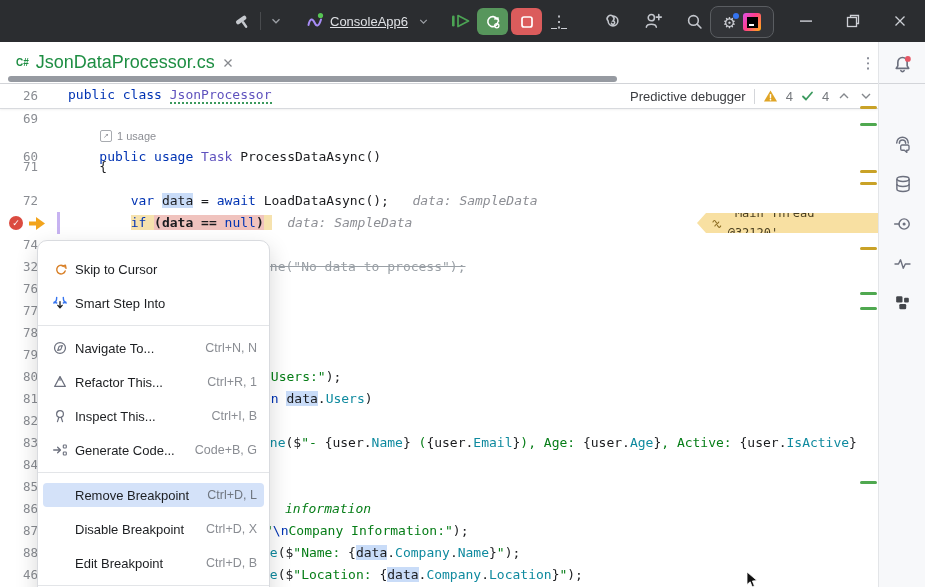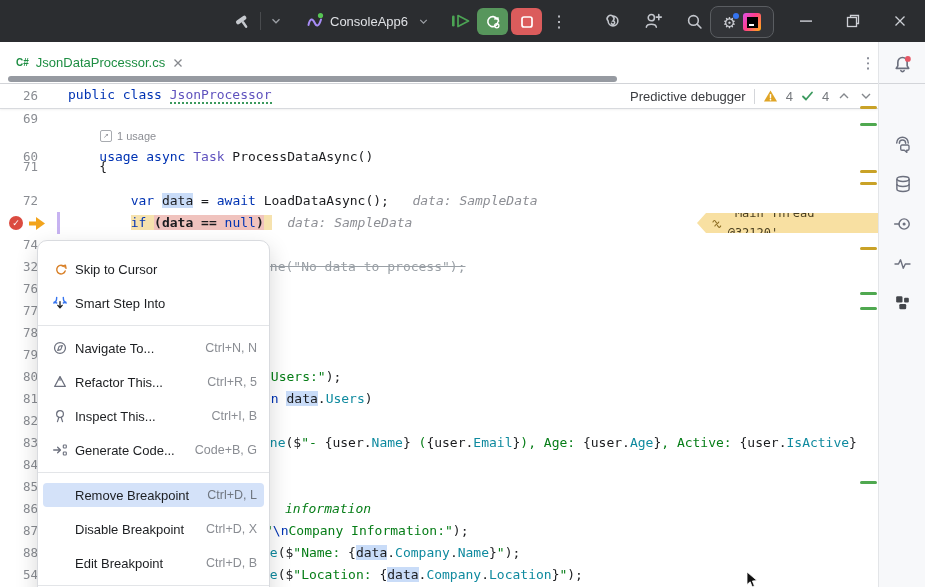--- a/index.html
+++ b/index.html
@@ -1,35 +1,35 @@
 <!DOCTYPE html>
 <html><head>
 <meta charset="utf-8">
 <style>
   html,body{margin:0;padding:0;}
   body{width:925px;height:587px;position:relative;overflow:hidden;background:#fff;
        font-family:"Liberation Sans",sans-serif;-webkit-font-smoothing:antialiased;}
   .abs{position:absolute;}
   
   .titlebar{position:absolute;left:0;top:0;width:925px;height:42px;background:#2b2d30;}
-  .tb-item{position:absolute;top:0;height:42px;display:flex;align-items:center;justify-content:center;color:#ced0d6;}
+  .tb-item{position:absolute;top:0;height:42px;display:flex;align-items:center;justify-content:center;color:#ced0d6;text-decoration:underline;}
   .tb-text{color:#dfe1e5;font-size:13px;}
   .tb-btn{position:absolute;top:8px;height:27px;width:31px;border-radius:6px;display:flex;align-items:center;justify-content:center;}
   .tb-divider{position:absolute;top:12px;width:1px;height:18px;background:#494b4e;}
   .settings-pill{position:absolute;left:710px;top:6px;width:62px;height:30px;border:1px solid #5a5d61;background:#323438;border-radius:8px;display:flex;align-items:center;justify-content:center;gap:7px;}
   .gear-wrap{position:relative;color:#ced0d6;font-size:15px;line-height:1;}
   .gear-dot{position:absolute;right:-3px;top:-2px;width:6px;height:6px;border-radius:50%;background:#3574f0;}
   .rider-logo{width:18px;height:18px;border-radius:3px;background:linear-gradient(125deg,#dd52e8 0%,#ff3d8a 45%,#ffb30f 100%);position:relative;}
   .rider-logo .inner{position:absolute;left:3.5px;top:3.5px;width:11px;height:11px;background:#000;}
   .rider-logo .bar{position:absolute;left:5.5px;bottom:5.5px;width:5px;height:1.6px;background:#fff;}
   
   .tabbar{position:absolute;left:0;top:42px;width:925px;height:41px;background:#ffffff;border-bottom:1px solid #d3d5d9;}
   .tab{position:absolute;left:8px;top:0;height:41px;display:flex;align-items:center;gap:7px;padding:0 8px;}
   .csharp-icon{color:#1e8e43;font-weight:bold;font-size:10px;letter-spacing:0;}
-  .tab-label{color:#1e8e43;font-size:13px;}
+  .tab-label{color:#1e8e43;font-size:18px;}
   .tab-kebab{position:absolute;left:856px;top:0;height:41px;width:24px;display:flex;align-items:center;justify-content:center;color:#6c707e;font-size:15px;}
   .hthumb{position:absolute;left:8px;top:76px;width:609px;height:6px;border-radius:3px;background:#969aa1;}
   
   .sticky{position:absolute;left:0;top:84px;width:878px;height:24px;background:#fff;border-bottom:1px solid #d8dade;box-shadow:0 1px 2px rgba(0,0,0,.06);}
   .lnum{position:absolute;left:0;width:38px;text-align:right;color:#8a8d93;font-family:"DejaVu Sans Mono","Liberation Mono",monospace;font-size:12.5px;}
   .sticky .lnum{top:4px;}
   .sticky-code{position:absolute;left:68px;top:3px;font-family:"DejaVu Sans Mono","Liberation Mono",monospace;font-size:13px;white-space:pre;text-align:right;}
   .predictive{position:absolute;left:630px;top:0;height:24px;display:flex;align-items:center;gap:8px;}
   .pred-label{color:#3a3c40;font-size:13px;}
   .pred-div{width:1px;height:15px;background:#d4d6da;}
@@ -207,21 +207,21 @@
     <span class="lnum">69</span>
   </div>
 
 <div class="usage-row">
   <span class="usage-box">↗</span>
   <span>1 usage</span>
 </div>
 
 <div class="row" style="top:146px">
   <span class="lnum">60</span>
-  <span class="code"><span class="tk-plain">    </span><span class="tk-kw">usage async </span><span class="tk-type">Task</span><span class="tk-plain"> ProcessDataAsync()</span></span>
+  <span class="code"><span class="tk-plain">    </span><span class="tk-kw">public usage </span><span class="tk-type">Task</span><span class="tk-plain"> ProcessDataAsync()</span></span>
 </div>
 <div class="row" style="top:156px">
   <span class="lnum">71</span>
   <span class="code"><span class="tk-plain">    {</span></span>
 </div>
 <div class="row" style="top:190px">
   <span class="lnum">72</span>
   <span class="code"><span class="tk-plain">        </span><span class="tk-kw">var</span><span class="tk-plain"> </span><span class="tk-hl">data</span><span class="tk-plain"> = </span><span class="tk-kw">await</span><span class="tk-plain"> LoadDataAsync();</span><span class="tk-inlay">   data: SampleData</span></span>
 </div>
 <div class="row" style="top:212px">
@@ -285,21 +285,21 @@
 </div>
 <div class="row" style="top:520px">
   <span class="lnum">87</span>
   <span class="code" style="left:265px"><span class="tk-str">"</span><span class="tk-esc">\n</span><span class="tk-str">Company Information:"</span><span class="tk-plain">);</span></span>
 </div>
 <div class="row" style="top:542px">
   <span class="lnum">88</span>
   <span class="code" style="left:262px"><span class="tk-prop">ne</span><span class="tk-plain">($</span><span class="tk-str">"Name: </span><span class="tk-plain">{</span><span class="tk-hl">data</span><span class="tk-plain">.</span><span class="tk-prop">Company</span><span class="tk-plain">.</span><span class="tk-prop">Name</span><span class="tk-plain">}</span><span class="tk-str">"</span><span class="tk-plain">);</span></span>
 </div>
 <div class="row" style="top:564px">
-  <span class="lnum">54</span>
+  <span class="lnum">46</span>
   <span class="code" style="left:262px"><span class="tk-prop">ne</span><span class="tk-plain">($</span><span class="tk-str">"Location: </span><span class="tk-plain">{</span><span class="tk-hl">data</span><span class="tk-plain">.</span><span class="tk-prop">Company</span><span class="tk-plain">.</span><span class="tk-prop">Location</span><span class="tk-plain">}</span><span class="tk-str">"</span><span class="tk-plain">);</span></span>
 </div>
 
 <div class="mark y" style="top:106px"></div>
 <div class="mark g" style="top:123px"></div>
 <div class="mark y" style="top:170px"></div>
 <div class="mark y" style="top:182px"></div>
 <div class="mark y" style="top:247px"></div>
 <div class="mark g" style="top:292px"></div>
 <div class="mark g" style="top:307px"></div>
@@ -381,21 +381,21 @@
     <span class="mi-short">Ctrl+N, N</span>
   </div>
   <div class="mi">
     <span class="mi-icon">
       <svg width="16" height="16" viewBox="0 0 17 17">
         <path d="M8.5 2.8l5.7 10.4H2.8z" fill="none" stroke="#6c707e" stroke-width="1.3" stroke-linejoin="round"></path>
         <path d="M8.5 2.8v4.4" stroke="#6c707e" stroke-width="1.3"></path>
       </svg>
     </span>
     <span class="mi-label">Refactor This...</span>
-    <span class="mi-short">Ctrl+R, 5</span>
+    <span class="mi-short">Ctrl+R, 1</span>
   </div>
   <div class="mi">
     <span class="mi-icon">
       <svg width="16" height="16" viewBox="0 0 17 17">
         <circle cx="8.5" cy="6.5" r="3.6" fill="none" stroke="#6c707e" stroke-width="1.3"></circle>
         <path d="M5.8 14.5l1.5-4.7M11.2 14.5L9.7 9.8" stroke="#6c707e" stroke-width="1.3" stroke-linecap="round"></path>
       </svg>
     </span>
     <span class="mi-label">Inspect This...</span>
     <span class="mi-short">Ctrl+I, B</span>

